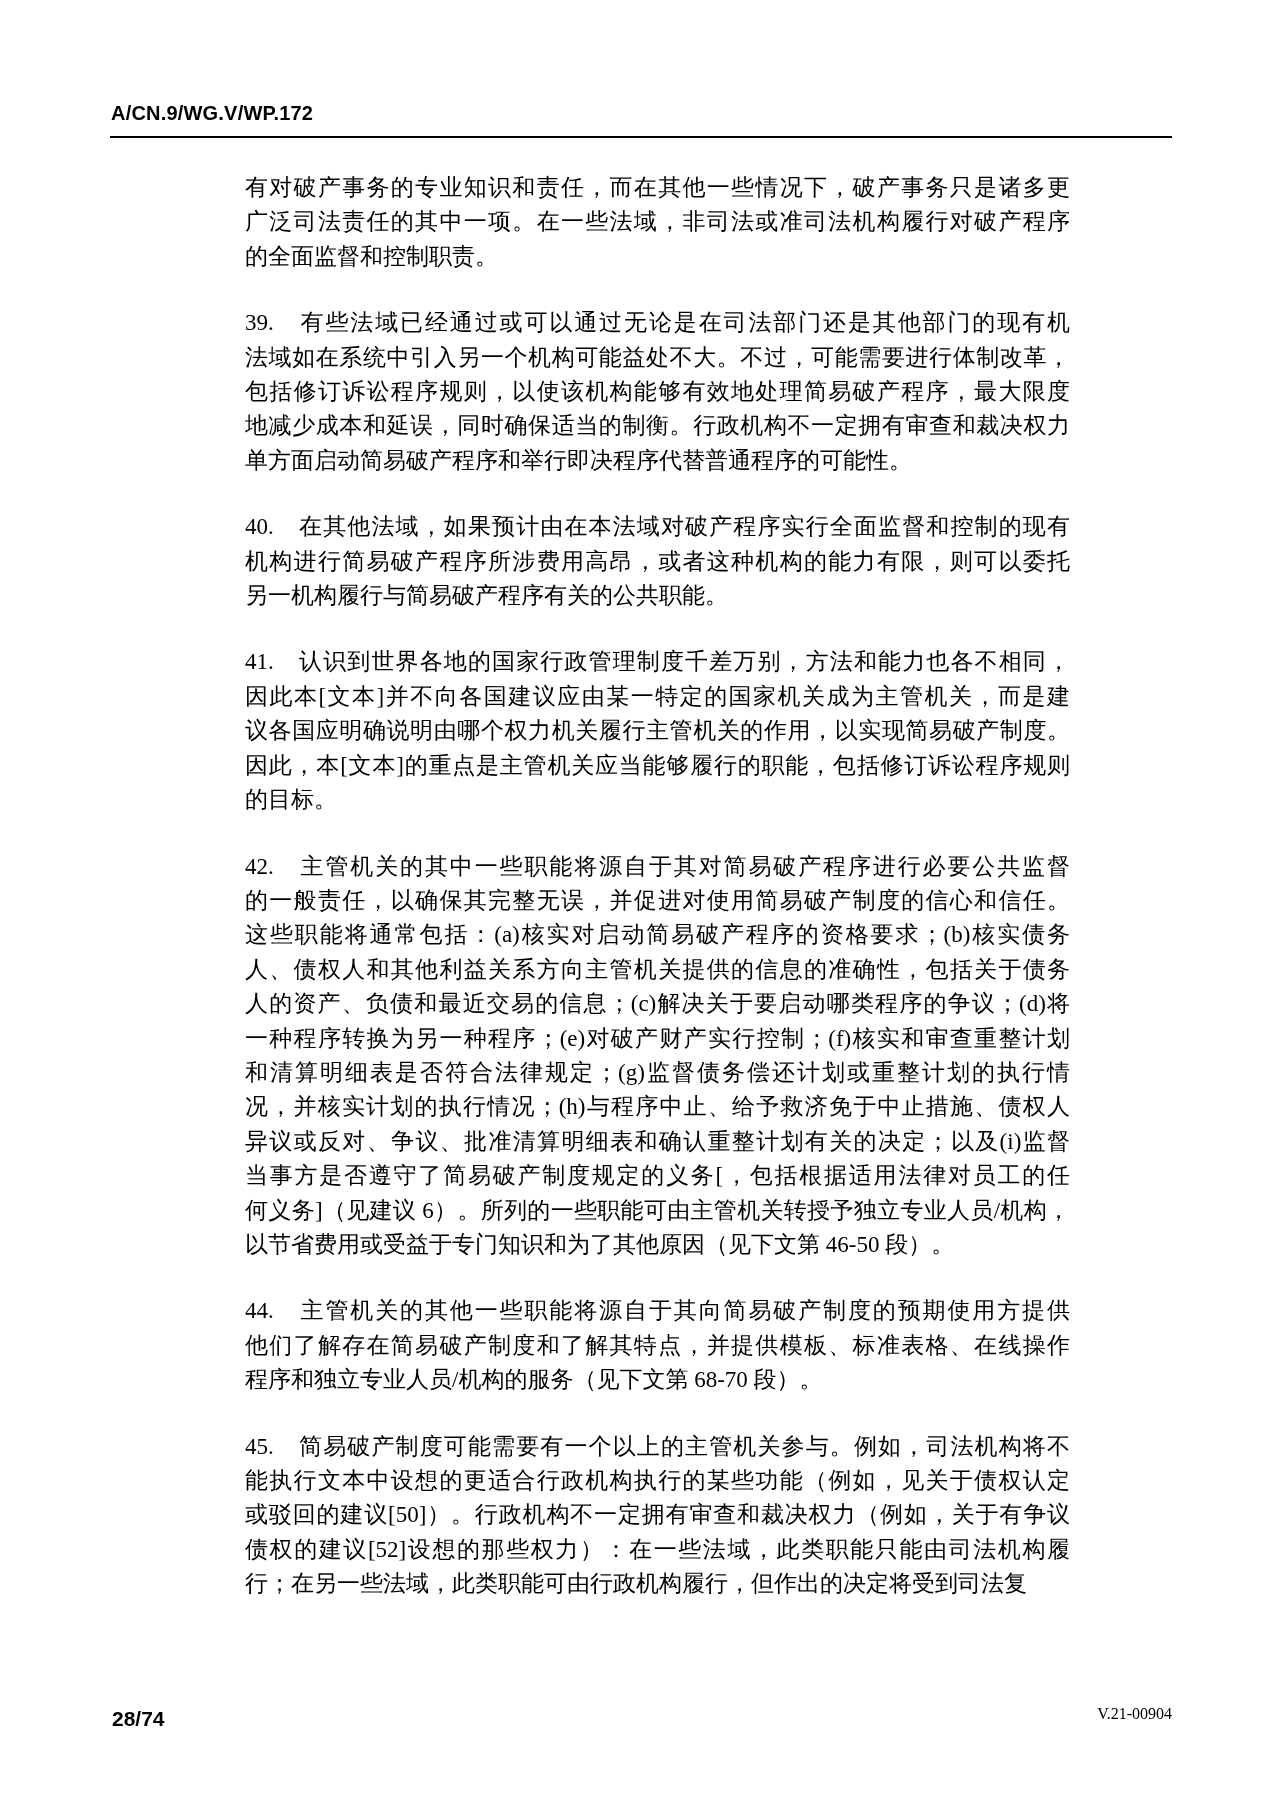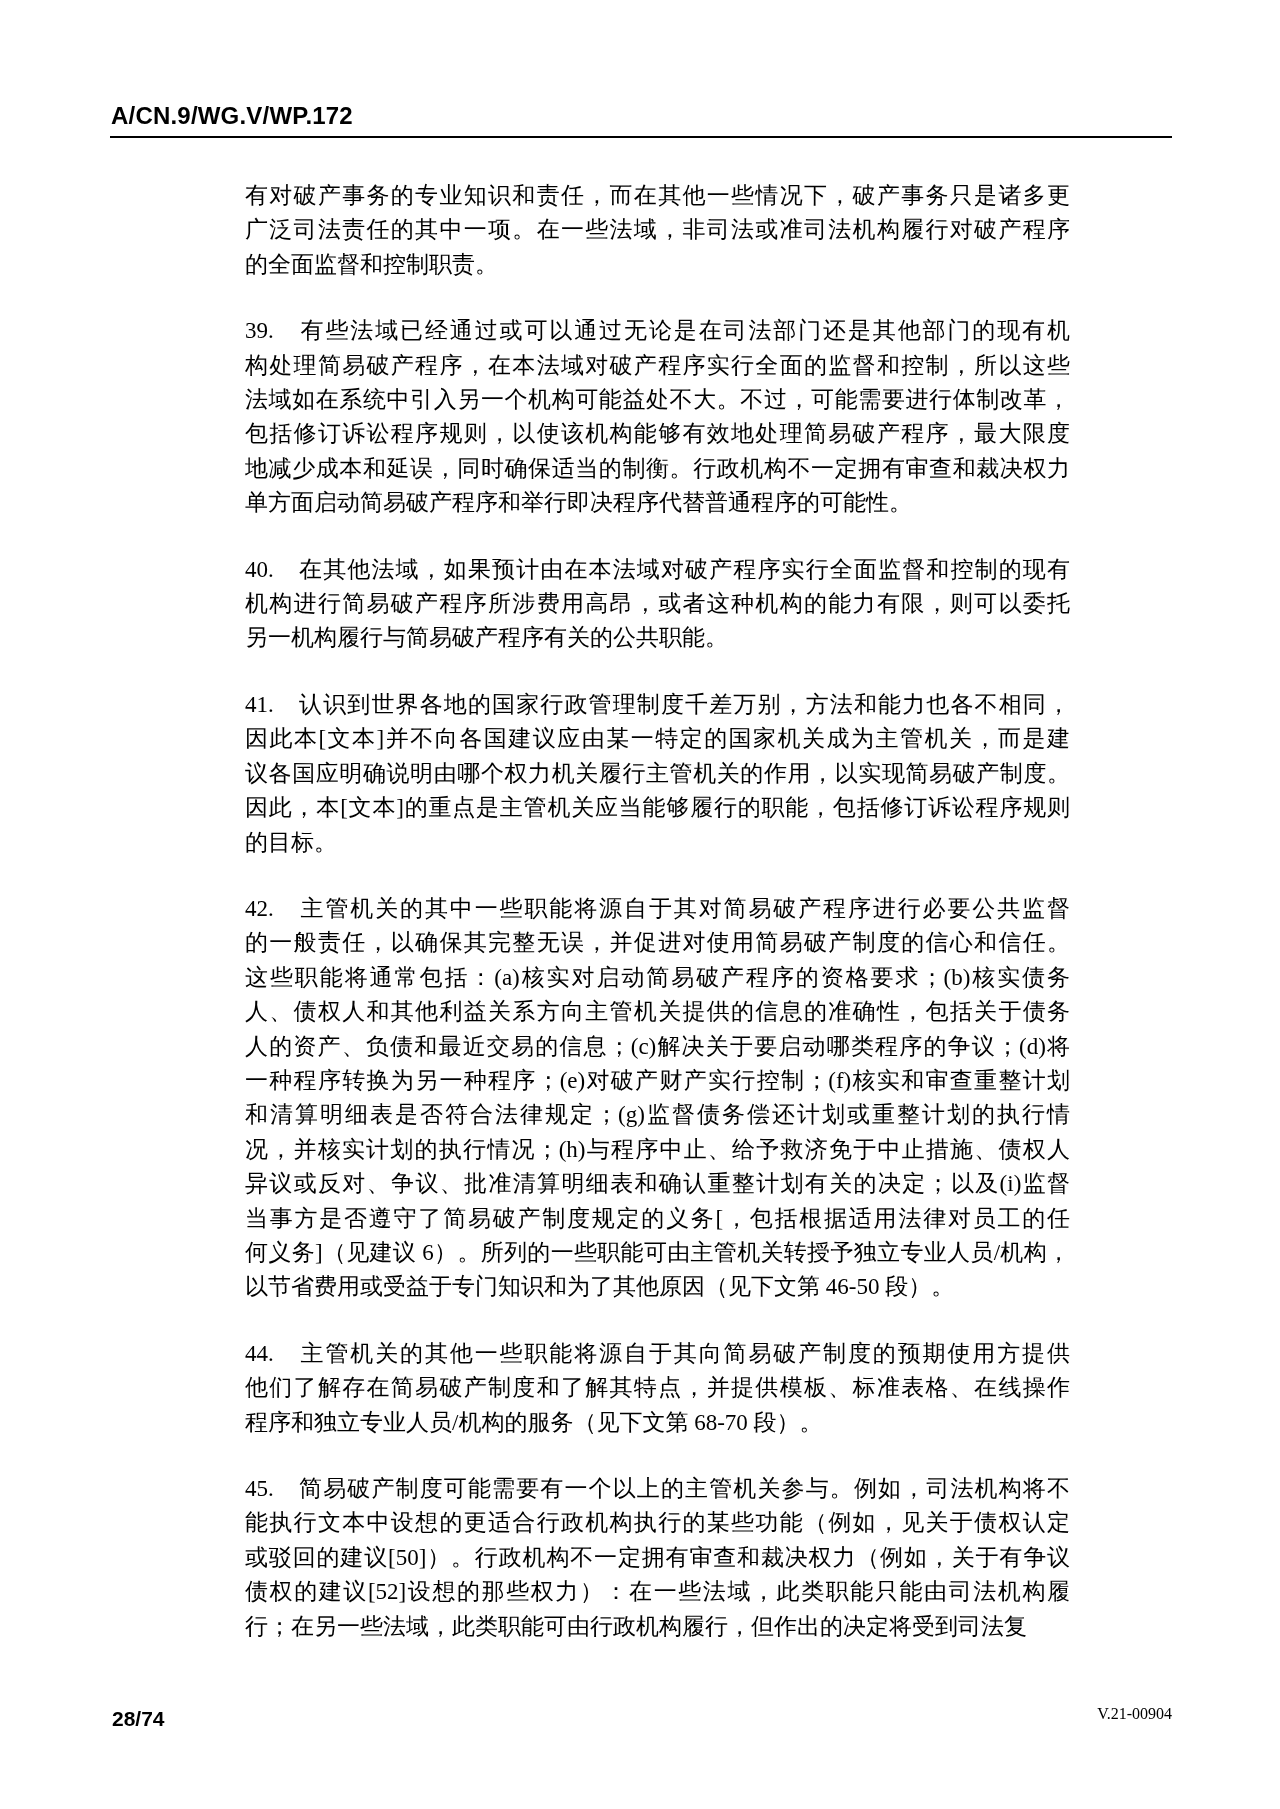--- a/index.html
+++ b/index.html
@@ -11,41 +11,41 @@
     color: #000000;
     font-family: "Liberation Serif", "DejaVu Serif", serif;
     overflow: hidden;
   }
   .doc-symbol {
     position: absolute;
     left: 111px;
     top: 102px;
     font-family: "Liberation Sans", "DejaVu Sans", sans-serif;
     font-weight: bold;
-    font-size: 24px;
+    font-size: 20px;
     letter-spacing: 0.2px;
   }
   .header-rule {
     position: absolute;
     left: 110px;
     top: 136px;
     width: 1062px;
     height: 2px;
     background: #000000;
   }
   .body-col {
     position: absolute;
     left: 245px;
     top: 163px;
     width: 825px;
     font-size: 23px;
     line-height: 34.4px;
   }
   .para { margin-top: 32px; }
-  .para:first-child { margin-top: 16px; }
+  .para:first-child { margin-top: 8px; }
   .line {
     text-align: justify;
     text-align-last: justify;
     overflow: hidden;
   }
   .line.last {
     text-align: left;
     text-align-last: left;
   }
   .footer-page {
@@ -73,21 +73,20 @@
 </header>
 
 <main class="body-col">
     <div class="para">
       <div class="line">有对破产事务的专业知识和责任，而在其他一些情况下，破产事务只是诸多更</div>
       <div class="line">广泛司法责任的其中一项。在一些法域，非司法或准司法机构履行对破产程序</div>
       <div class="line last">的全面监督和控制职责。</div>
     </div>
     <div class="para">
       <div class="line">39.　有些法域已经通过或可以通过无论是在司法部门还是其他部门的现有机</div>
-      <div class="line">构处理简易破产程序，在本法域对破产程序实行全面的监督和控制，所以这些</div>
       <div class="line">法域如在系统中引入另一个机构可能益处不大。不过，可能需要进行体制改革，</div>
       <div class="line">包括修订诉讼程序规则，以使该机构能够有效地处理简易破产程序，最大限度</div>
       <div class="line">地减少成本和延误，同时确保适当的制衡。行政机构不一定拥有审查和裁决权力</div>
       <div class="line last">单方面启动简易破产程序和举行即决程序代替普通程序的可能性。</div>
     </div>
     <div class="para">
       <div class="line">40.　在其他法域，如果预计由在本法域对破产程序实行全面监督和控制的现有</div>
       <div class="line">机构进行简易破产程序所涉费用高昂，或者这种机构的能力有限，则可以委托</div>
       <div class="line last">另一机构履行与简易破产程序有关的公共职能。</div>
     </div>

